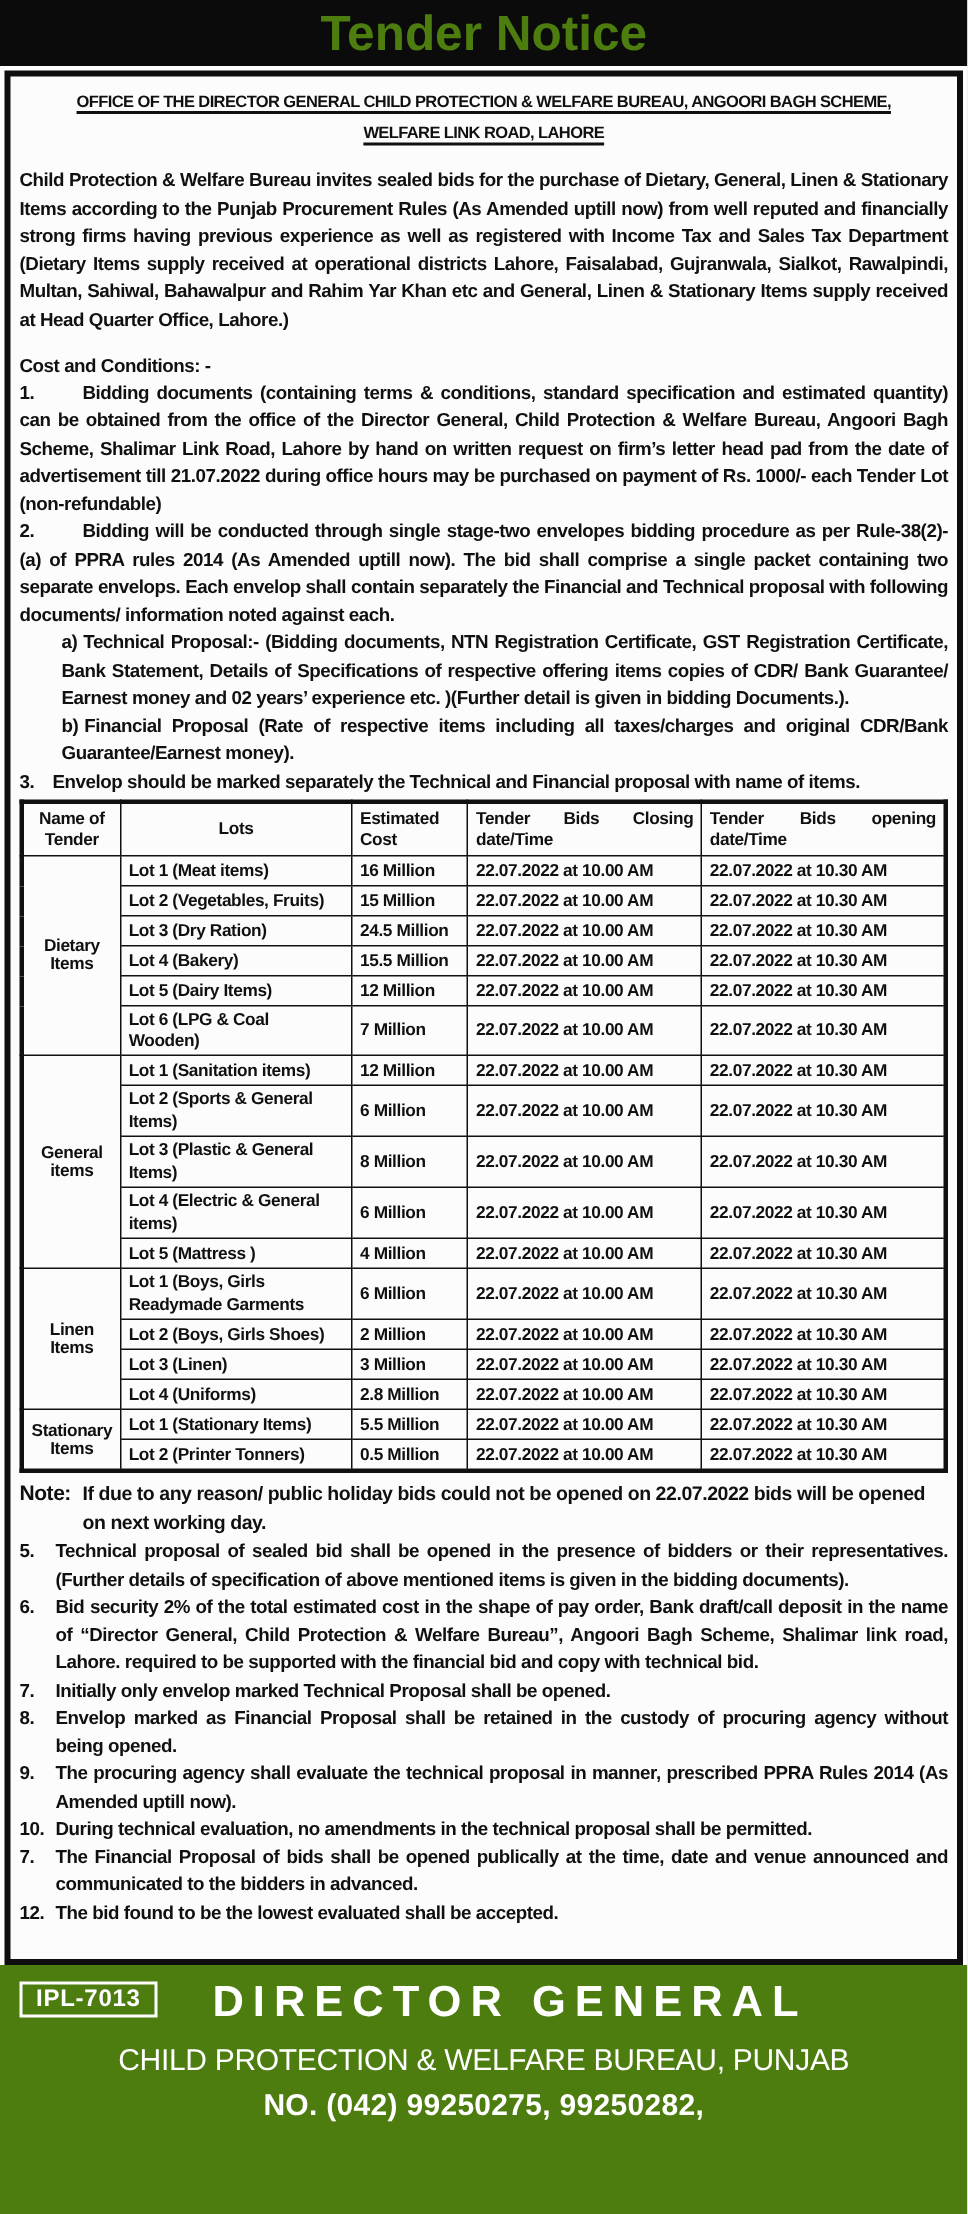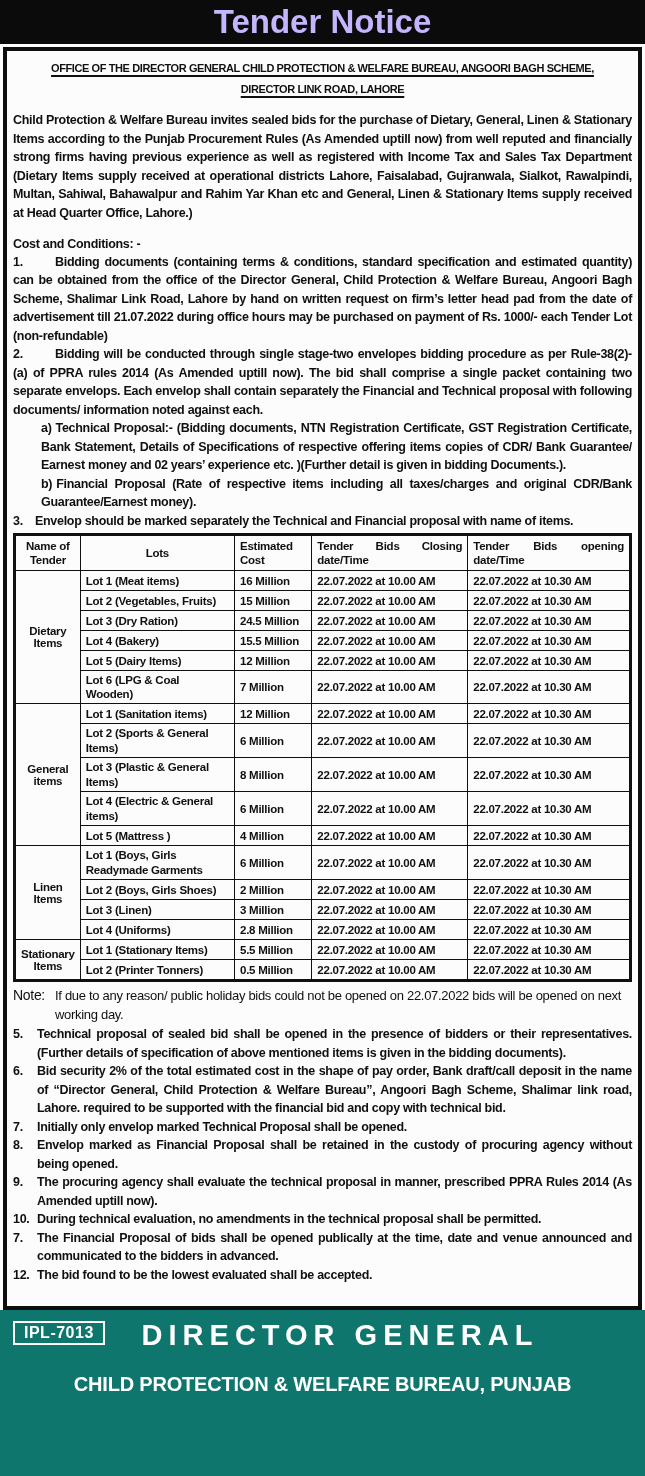--- a/index.html
+++ b/index.html
@@ -1,75 +1,75 @@
 <!DOCTYPE html>
 <html><head>
 <meta charset="utf-8">
 <style>
   html,body{margin:0;padding:0;background:#e8e8e8;}
   .page{position:relative;width:645px;height:1476px;background:#fdfdfd;margin:0 auto;
         font-family:"Liberation Sans",sans-serif;color:#101010;overflow:hidden;}
   
   .title-bar{position:absolute;top:0;left:0;width:645px;height:44px;background:#0b0b0b;
              display:flex;align-items:center;justify-content:center;}
-  .title-bar .t{color:#c4b5fd;font-size:33px;font-weight:700;letter-spacing:0px;}
+  .title-bar .t{color:#4d7c0f;font-size:33px;font-weight:700;letter-spacing:0px;}
   
   .content{position:absolute;top:47px;left:3px;right:3px;bottom:166px;
            border:4px solid #0e0e0e;background:#fcfcfc;padding:5px 6px 4px 6px;overflow:hidden;}
   .office-heading{text-align:center;font-weight:700;font-size:11px;letter-spacing:-0.4px;
                   line-height:21px;margin-top:2px;}
   .office-heading .u{text-decoration:underline;text-decoration-thickness:2px;text-underline-offset:3px;}
   .intro{margin-top:11px;font-size:12.5px;font-weight:700;letter-spacing:-0.3px;
          line-height:18.5px;text-align:justify;}
   .terms-head{font-size:12.5px;font-weight:700;letter-spacing:-0.3px;line-height:18px;margin-top:1px;}
   .terms{font-size:12.5px;font-weight:700;letter-spacing:-0.3px;line-height:18.5px;}
   .terms .term{text-align:justify;}
   .terms .num-wide{display:inline-block;width:42px;}
   .terms .num-sm{display:inline-block;width:22px;}
   .terms .sub{margin-left:28px;}
   .terms .hang{position:relative;padding-left:24px;}
   .terms .hang .hnum{position:absolute;left:0;top:0;}
-  .note{position:relative;padding-left:42px;font-size:13px;font-weight:400;letter-spacing:-0.3px;
+  .note{position:relative;padding-left:42px;font-size:13px;font-weight:700;letter-spacing:-0.3px;
         line-height:19px;margin:2px 0 1px 0;}
   .note .nlabel{position:absolute;left:0;top:0;font-size:14px;}
   
   table.sched{width:100%;border-collapse:collapse;margin:3px 0 4px 0;
               font-size:11.5px;font-weight:700;letter-spacing:-0.25px;}
   table.sched th,table.sched td{border:1.5px solid #101010;padding:2px 5px;vertical-align:middle;}
   table.sched{border:3px solid #101010;}
   table.sched th{text-align:left;line-height:14px;height:30px;}
   table.sched th.c{text-align:center;}
   .spread{display:flex;justify-content:space-between;}
   td.group{text-align:center;font-weight:700;}
   td.lot{line-height:14px;}
   tr.single td{height:15px;}
   tr.dbl td.lot{line-height:14.5px;}
   
-  .footer{position:absolute;left:0;bottom:0;width:645px;height:166px;background:#0f766e;color:#fff;}
+  .footer{position:absolute;left:0;bottom:0;width:645px;height:166px;background:#4d7c0f;color:#fff;}
   .ipl-box{position:absolute;left:13px;top:11px;border:2px solid #fff;padding:1px 9px;
            font-size:16px;font-weight:700;letter-spacing:0.5px;}
   .f1{margin-top:9px;text-align:center;font-size:29px;font-weight:700;letter-spacing:6px;padding-left:35px;}
-  .f2{margin-top:21px;text-align:center;font-size:20px;font-weight:700;letter-spacing:-0.2px;}
+  .f2{margin-top:11px;text-align:center;font-size:20px;font-weight:400;letter-spacing:-0.2px;}
   .f3{margin-top:8px;text-align:center;font-size:21px;font-weight:700;letter-spacing:-0.2px;}
   .f4{margin-top:7px;text-align:center;font-size:20px;font-weight:700;letter-spacing:0.2px;}
 </style>
 </head>
 <body>
 
 <div class="page">
 
   <div class="title-bar">
     <span class="t">Tender Notice</span>
   </div>
 
   <div class="content">
 
     <div class="office-heading">
       <span class="u">OFFICE OF THE DIRECTOR GENERAL CHILD PROTECTION &amp; WELFARE BUREAU, ANGOORI BAGH SCHEME,</span><br>
-      <span class="u">DIRECTOR LINK ROAD, LAHORE</span>
+      <span class="u">WELFARE LINK ROAD, LAHORE</span>
     </div>
 
     <p class="intro">Child Protection &amp; Welfare Bureau invites sealed bids for the purchase of Dietary, General, Linen &amp; Stationary Items according to the Punjab Procurement Rules  (As Amended uptill now) from well reputed and financially strong firms having previous experience as well as registered with Income Tax and Sales Tax Department (Dietary Items supply received at operational districts Lahore, Faisalabad, Gujranwala, Sialkot, Rawalpindi, Multan, Sahiwal, Bahawalpur and Rahim Yar Khan etc and General, Linen &amp; Stationary Items supply received at Head Quarter Office, Lahore.)</p>
 
     <div class="terms-head">Cost and Conditions: -</div>
 
     <div class="terms">
         <div class="term"><span class="num-wide">1.</span><span>Bidding documents (containing terms &amp; conditions, standard specification and estimated  quantity) can be obtained from the office of the Director General, Child Protection &amp; Welfare Bureau, Angoori Bagh Scheme, Shalimar Link Road, Lahore by hand on written request on firm’s letter head pad from the date of advertisement till </span><b>21.07.2022</b><span> during office hours may be purchased on  payment of Rs. 1000/- each Tender Lot (non-refundable)</span></div>
         <div class="term"><span class="num-wide">2.</span><span>Bidding will be conducted through single stage-two envelopes bidding procedure as per  Rule-38(2)-(a) of PPRA rules 2014 (As Amended uptill now). The bid shall comprise a single packet containing two separate envelops. Each envelop shall contain separately the Financial and Technical proposal with following documents/ information noted against each.</span></div>
         <div class="term sub"><span class="" style="margin-right: 4px;">a)</span><b>Technical Proposal:-</b><span> (Bidding documents, NTN Registration Certificate, GST Registration Certificate, Bank Statement, Details of Specifications of respective offering items copies of CDR/ Bank Guarantee/ Earnest money and 02 years’ experience etc. )</span><b>(Further detail is given in bidding Documents.).</b></div>
@@ -239,15 +239,16 @@
         <div class="term hang"><span class="hnum">7.</span><span>The Financial Proposal of bids shall be opened publically at the time, date and venue announced and communicated to the bidders in advanced.</span></div>
         <div class="term hang"><span class="hnum">12.</span><span>The bid found to be the lowest evaluated shall be accepted.</span></div>
       </div>
 
   </div>
 
   <div class="footer">
     <span class="ipl-box">IPL-7013</span>
     <div class="f1">DIRECTOR GENERAL</div>
     <div class="f2">CHILD PROTECTION &amp; WELFARE BUREAU, PUNJAB</div>
+    <div class="f4">NO. (042) 99250275, 99250282,</div>
   </div>
 
 </div>
 
 </body></html>

